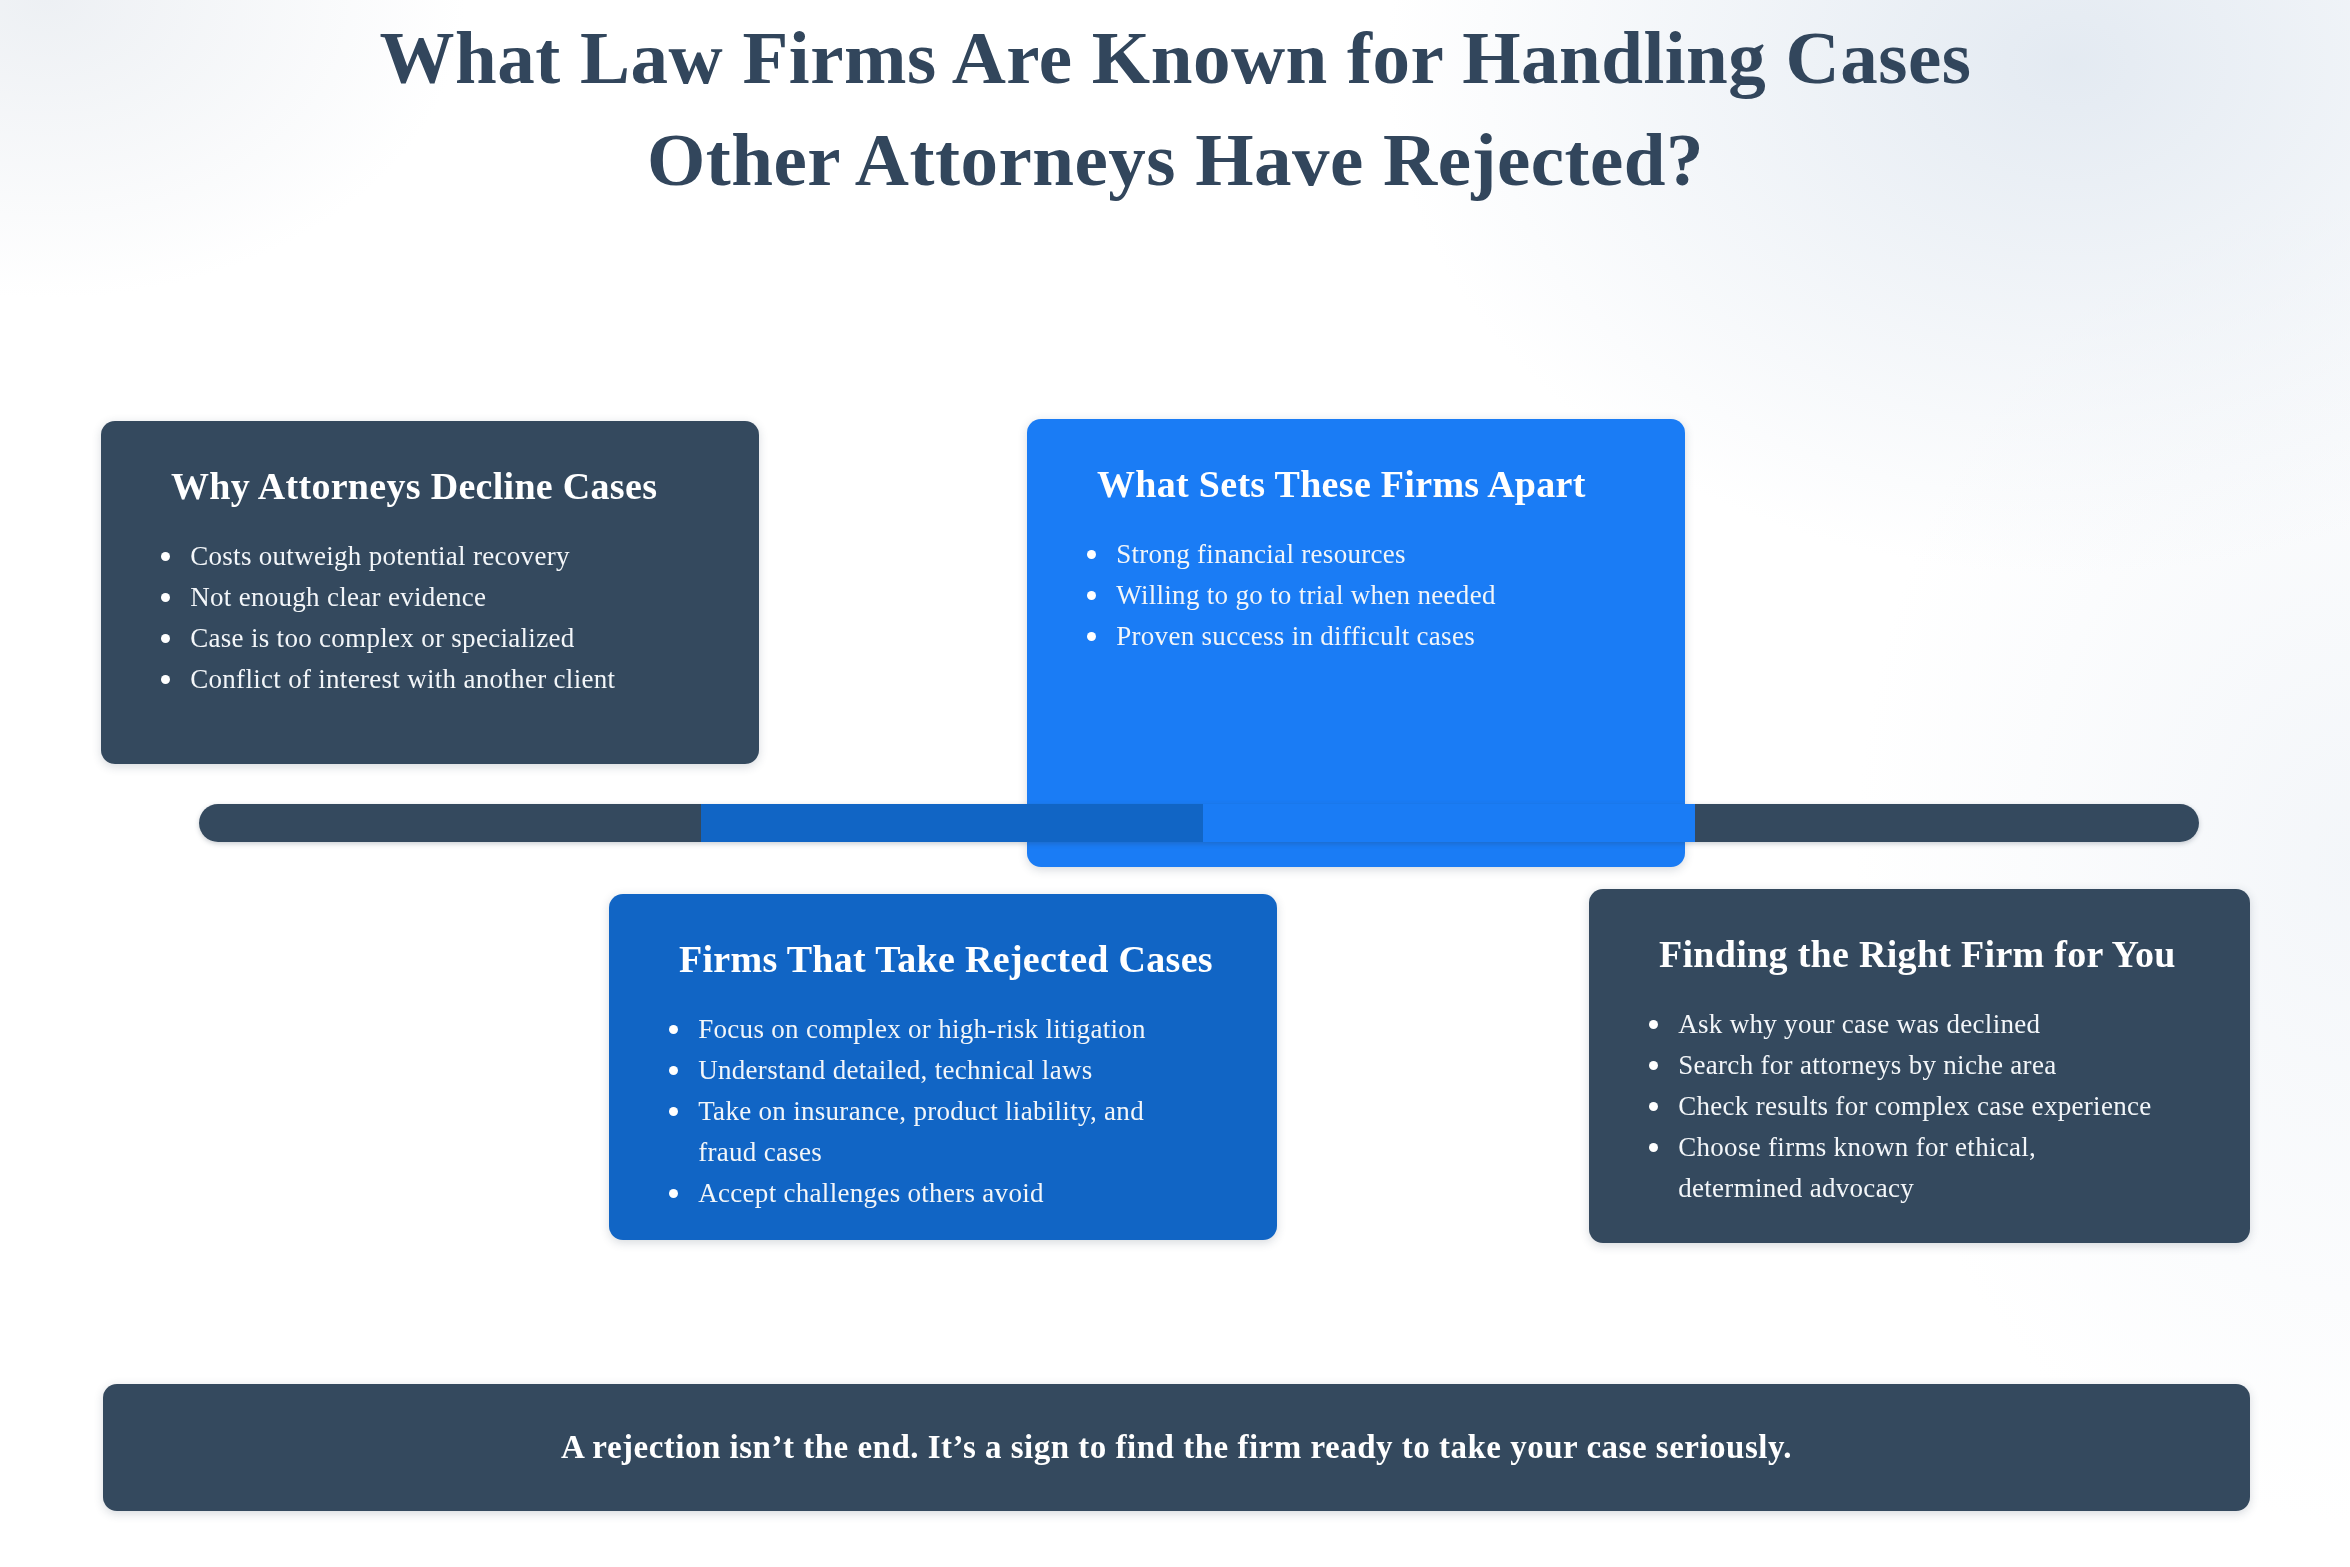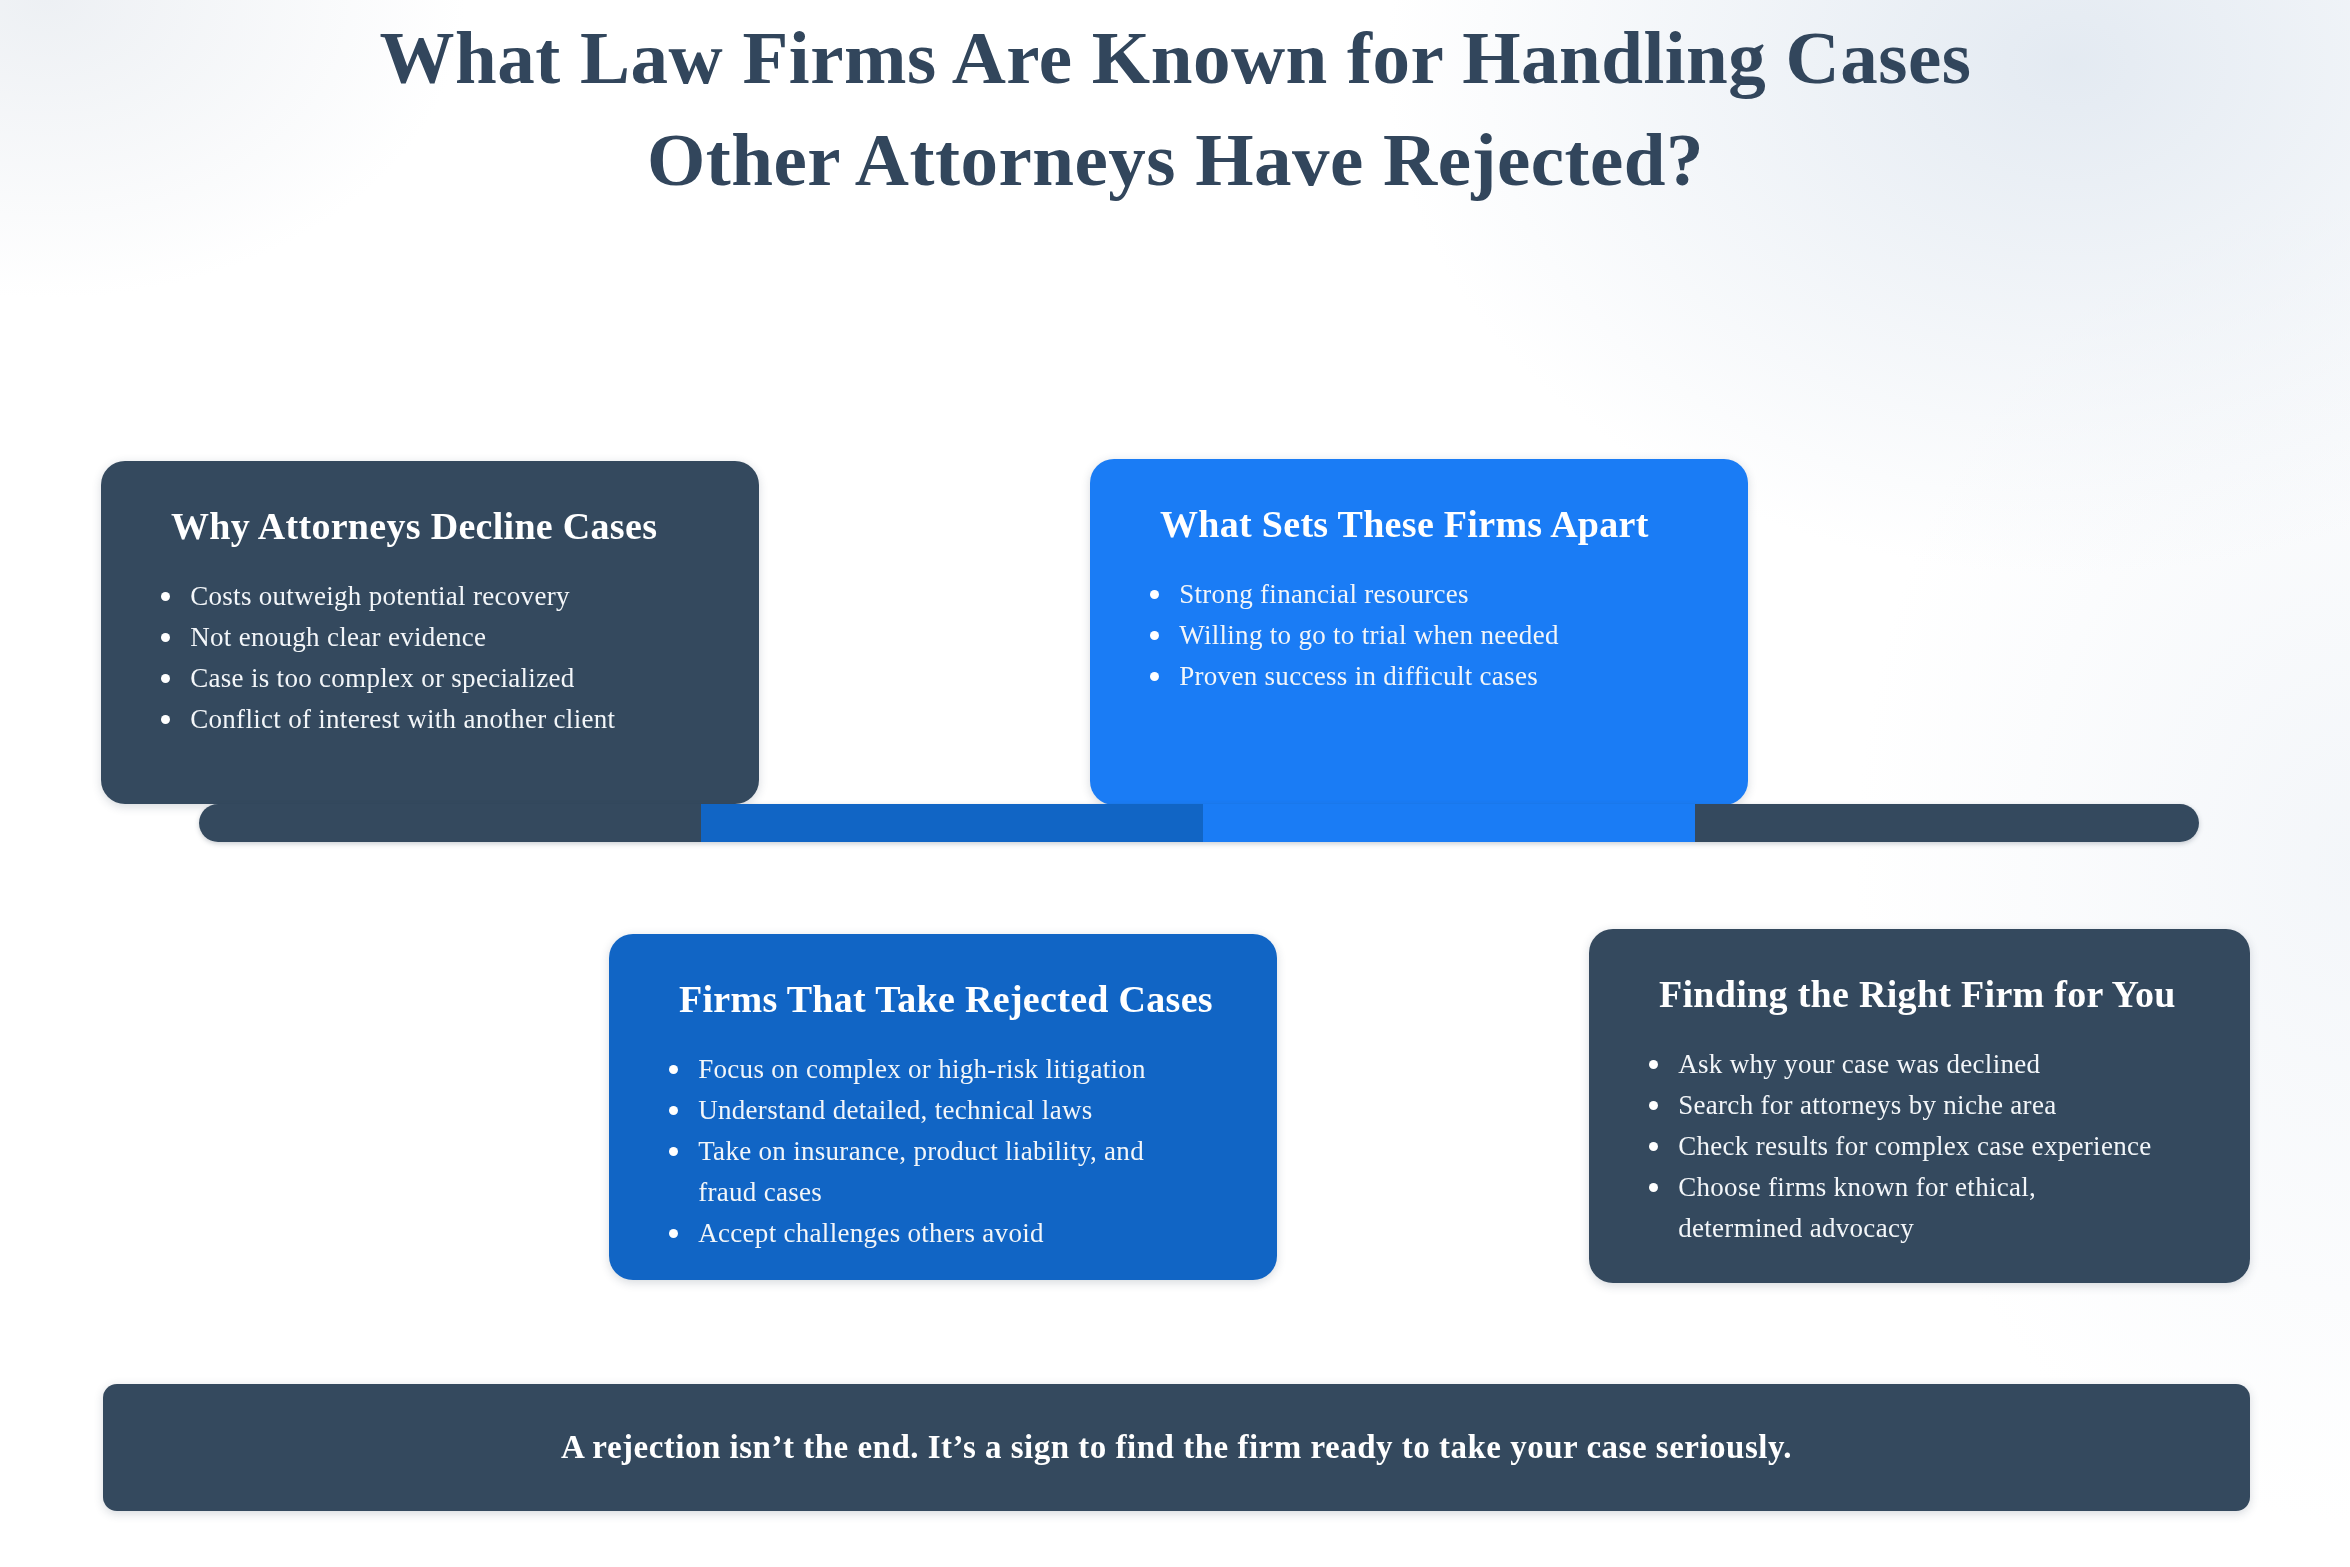--- a/index.html
+++ b/index.html
@@ -30,27 +30,26 @@
     font-size: 75px;
     font-weight: bold;
     line-height: 1.36;
     color: #32465C;
     letter-spacing: 0.5px;
   }
   .title-line { display: block; }
 
   .card {
     position: absolute;
-    border-radius: 24px;
+    border-radius: 14px;
     color: #ffffff;
     box-shadow: 0 2.8px 9.2px rgba(40, 55, 75, 0.18);
-    margin-top: 40px;
   }
   .card-1 { left: 101px;  top: 421px; width: 658px; height: 343px; }
-  .card-2 { left: 1090px; top: 419px; width: 658px; height: 346px; }
+  .card-2 { left: 1027px; top: 419px; width: 658px; height: 448px; }
   .card-3 { left: 609px;  top: 894px; width: 668px; height: 346px; }
   .card-4 { left: 1589px; top: 889px; width: 661px; height: 354px; }
 
   .card-heading {
     margin: 43px 37px 0 70px;
     font-size: 38px;
     line-height: 1.18;
     font-weight: bold;
     color: #ffffff;
     letter-spacing: 0.3px;

